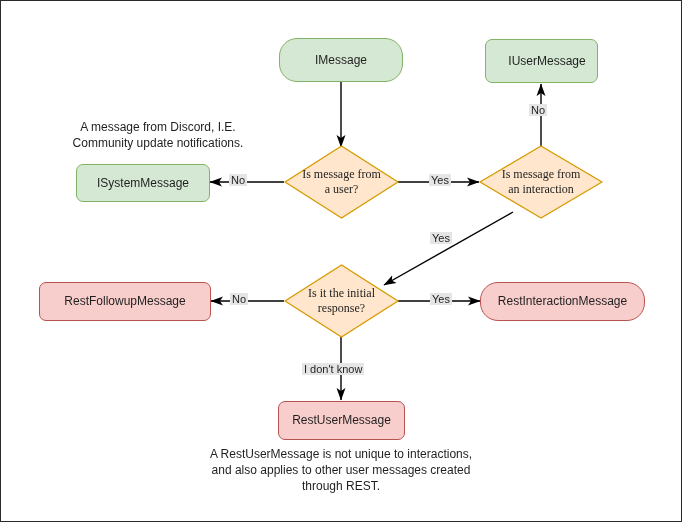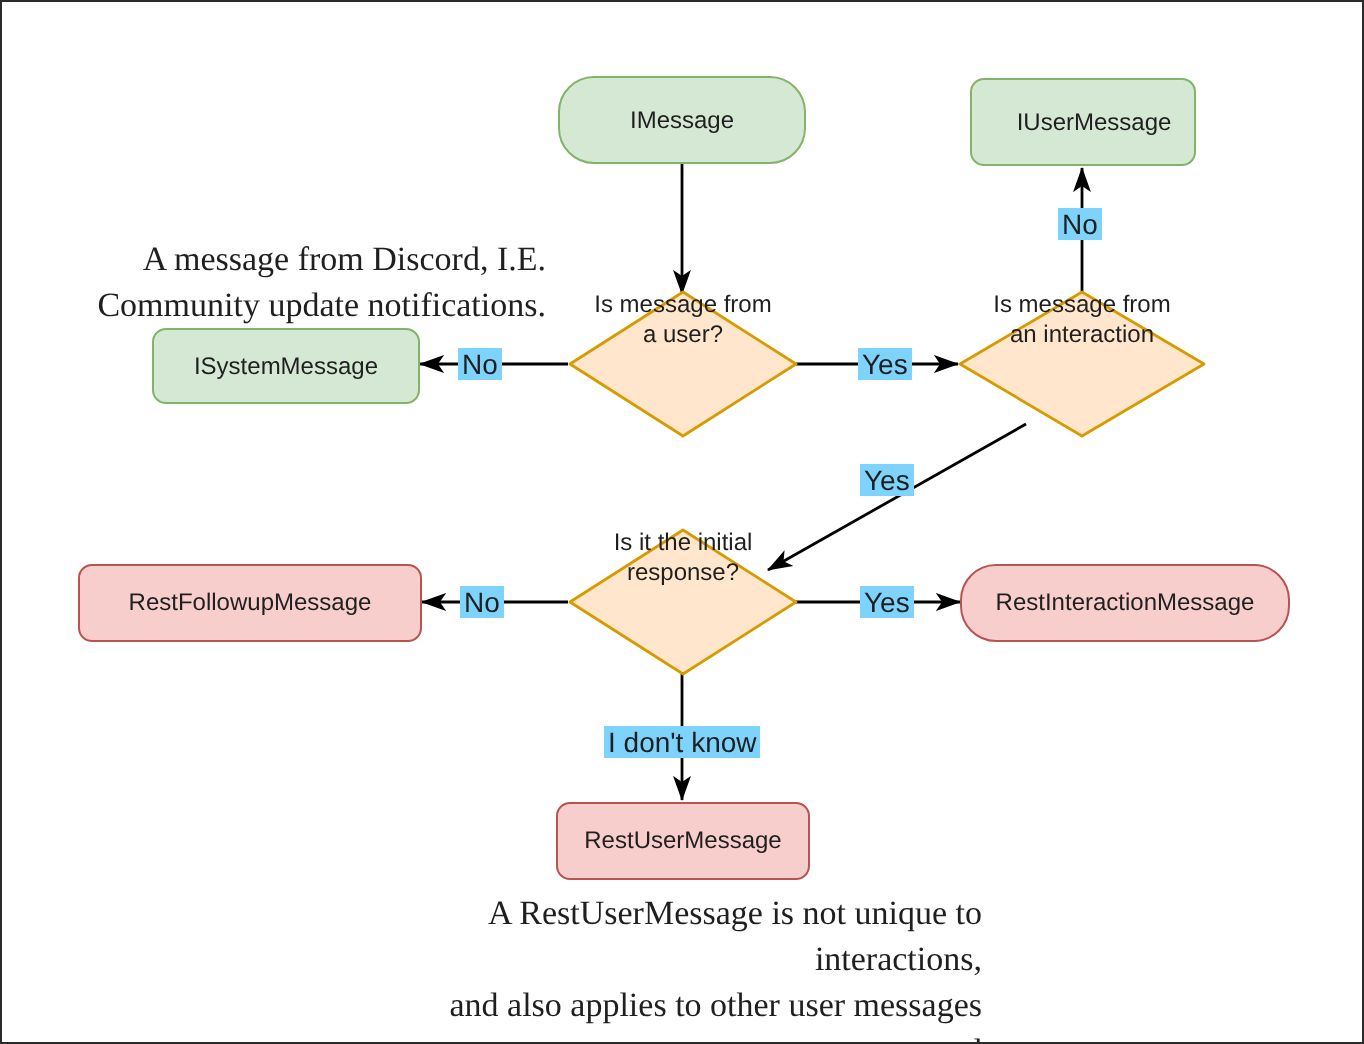--- a/index.html
+++ b/index.html
@@ -45,53 +45,54 @@
     border-color: #82b366;
   }
   .node.pink {
     background: #f8cecc;
     border-color: #b85450;
   }
   .diamond {
     position: absolute;
     z-index: 3;
     display: flex;
+    align-items: center;
     justify-content: center;
+    font-family: Liberation Serif, serif;
   }
   .diamond .dtext {
     position: relative;
     z-index: 2;
     text-align: center;
     font-size: 12px;
     color: #1f1f1f;
     line-height: 1.25;
     width: 110px;
   }
   .diamond svg {
     position: absolute;
     left: 0;
     top: 0;
   }
   .edge-label {
     position: absolute;
-    font-size: 14px;
-    color: #1f1f1f;
-    background: #7dd3fc;
+    font-size: 11px;
+    color: #1f1f1f;
+    background: #e5e5e5;
     padding: 0 2px;
     white-space: nowrap;
     z-index: 4;
   }
   .note {
     position: absolute;
-    font-size: 17px;
-    color: #1f1f1f;
-    text-align: right;
+    font-size: 12px;
+    color: #1f1f1f;
+    text-align: center;
     line-height: 1.35;
     z-index: 2;
-    font-family: Liberation Serif, serif;
   }
 </style>
 </head>
 <body>
 
 <div id="canvas">
 
   <svg id="edge-layer" viewBox="0 0 682 522" width="682" height="522">
     <defs>
       <marker id="arrow" markerWidth="10" markerHeight="10" refX="8.6" refY="3.6" orient="auto" markerUnits="strokeWidth">

